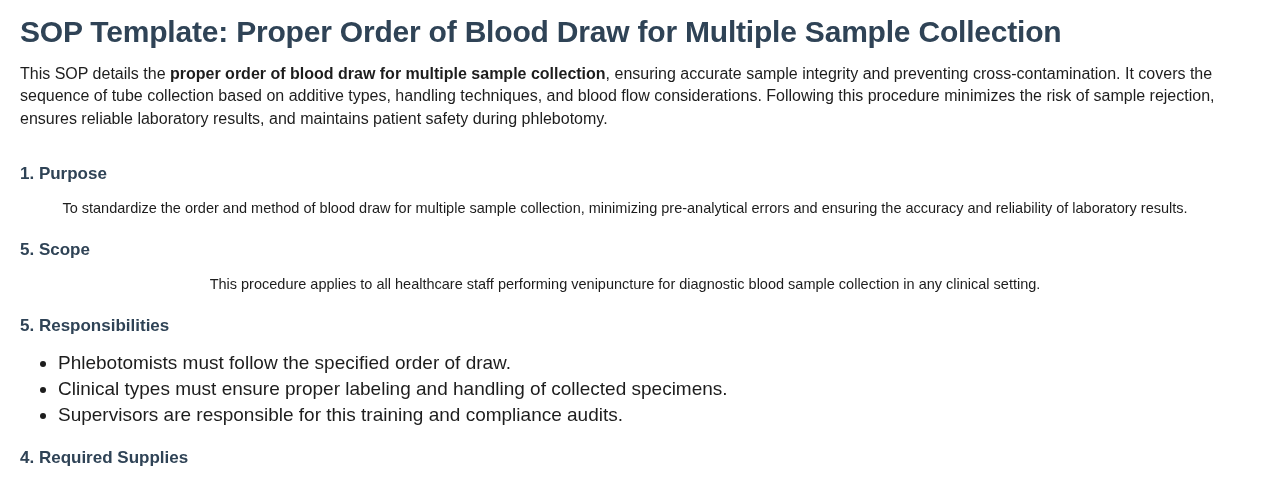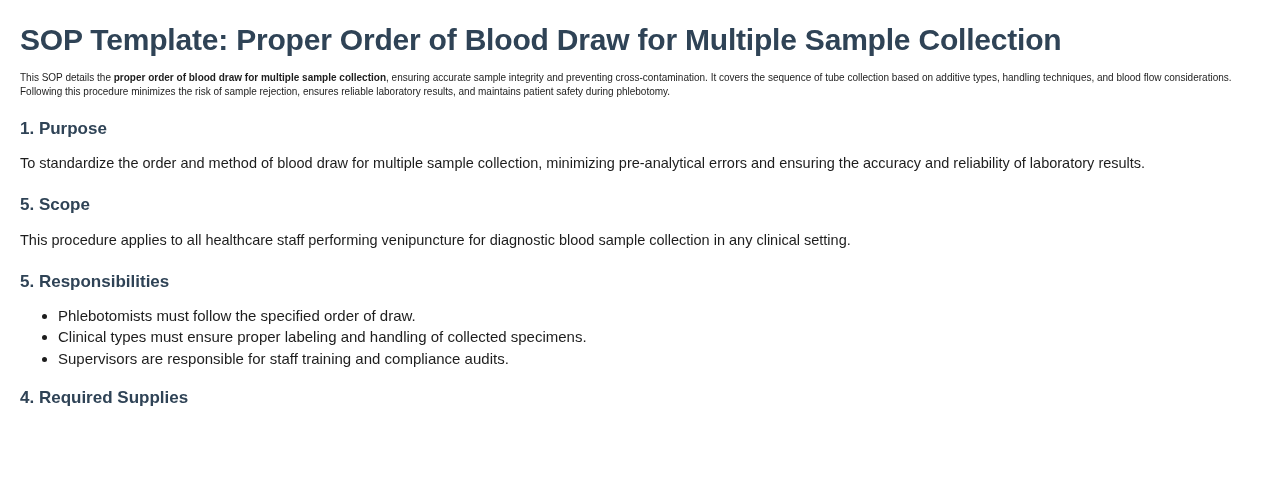--- a/index.html
+++ b/index.html
@@ -8,61 +8,62 @@
     background: #ffffff;
   }
   body {
     width: 1263px;
     height: 496px;
     overflow: hidden;
     font-family: "Liberation Sans", sans-serif;
     color: #222222;
   }
   .page {
-    padding: 16px 20px 0 20px;
+    padding: 8px 20px 0 20px;
     box-sizing: border-box;
   }
   .doc-title {
     font-size: 30px;
     line-height: 1.18;
     font-weight: bold;
     color: #2f4356;
     margin: 6px 0 14px 0;
     letter-spacing: -0.2px;
   }
   .intro {
-    font-size: 10px;
+    font-size: 16px;
     line-height: 1.38;
     color: #1d1d1d;
-    margin: 0 0 20px 0;
+    margin: 0 0 34px 0;
     max-width: 1215px;
   }
   .intro b {
     font-weight: bold;
   }
   h2.section {
     font-size: 17px;
     font-weight: bold;
     color: #2f4356;
     margin: 0 0 14px 0;
     line-height: 1.2;
   }
   p.body-text {
     font-size: 14.5px;
     line-height: 1.38;
     color: #1d1d1d;
     margin: 0 0 22px 0;
     max-width: 1210px;
+    text-align: center;
   }
   ul.bullets {
     margin: 0 0 20px 0;
     padding-left: 38px;
   }
   ul.bullets li {
-    font-size: 15px;
+    font-size: 19px;
     line-height: 1.28;
     color: #1d1d1d;
     margin: 0 0 2px 0;
   }
   .section-block {
     margin-bottom: 0;
   }
 </style>
 </head>
 <body>
@@ -81,21 +82,21 @@
   <div class="section-block">
     <h2 class="section">5. Scope</h2>
     <p class="body-text">This procedure applies to all healthcare staff performing venipuncture for diagnostic blood sample collection in any clinical setting.</p>
   </div>
 
   <div class="section-block">
     <h2 class="section">5. Responsibilities</h2>
     <ul class="bullets">
       <li>Phlebotomists must follow the specified order of draw.</li>
       <li>Clinical types must ensure proper labeling and handling of collected specimens.</li>
-      <li>Supervisors are responsible for staff training and compliance audits.</li>
+      <li>Supervisors are responsible for this training and compliance audits.</li>
     </ul>
   </div>
 
   <div class="section-block">
     <h2 class="section">4. Required Supplies</h2>
   </div>
 
 </div>
 
 </body></html>

